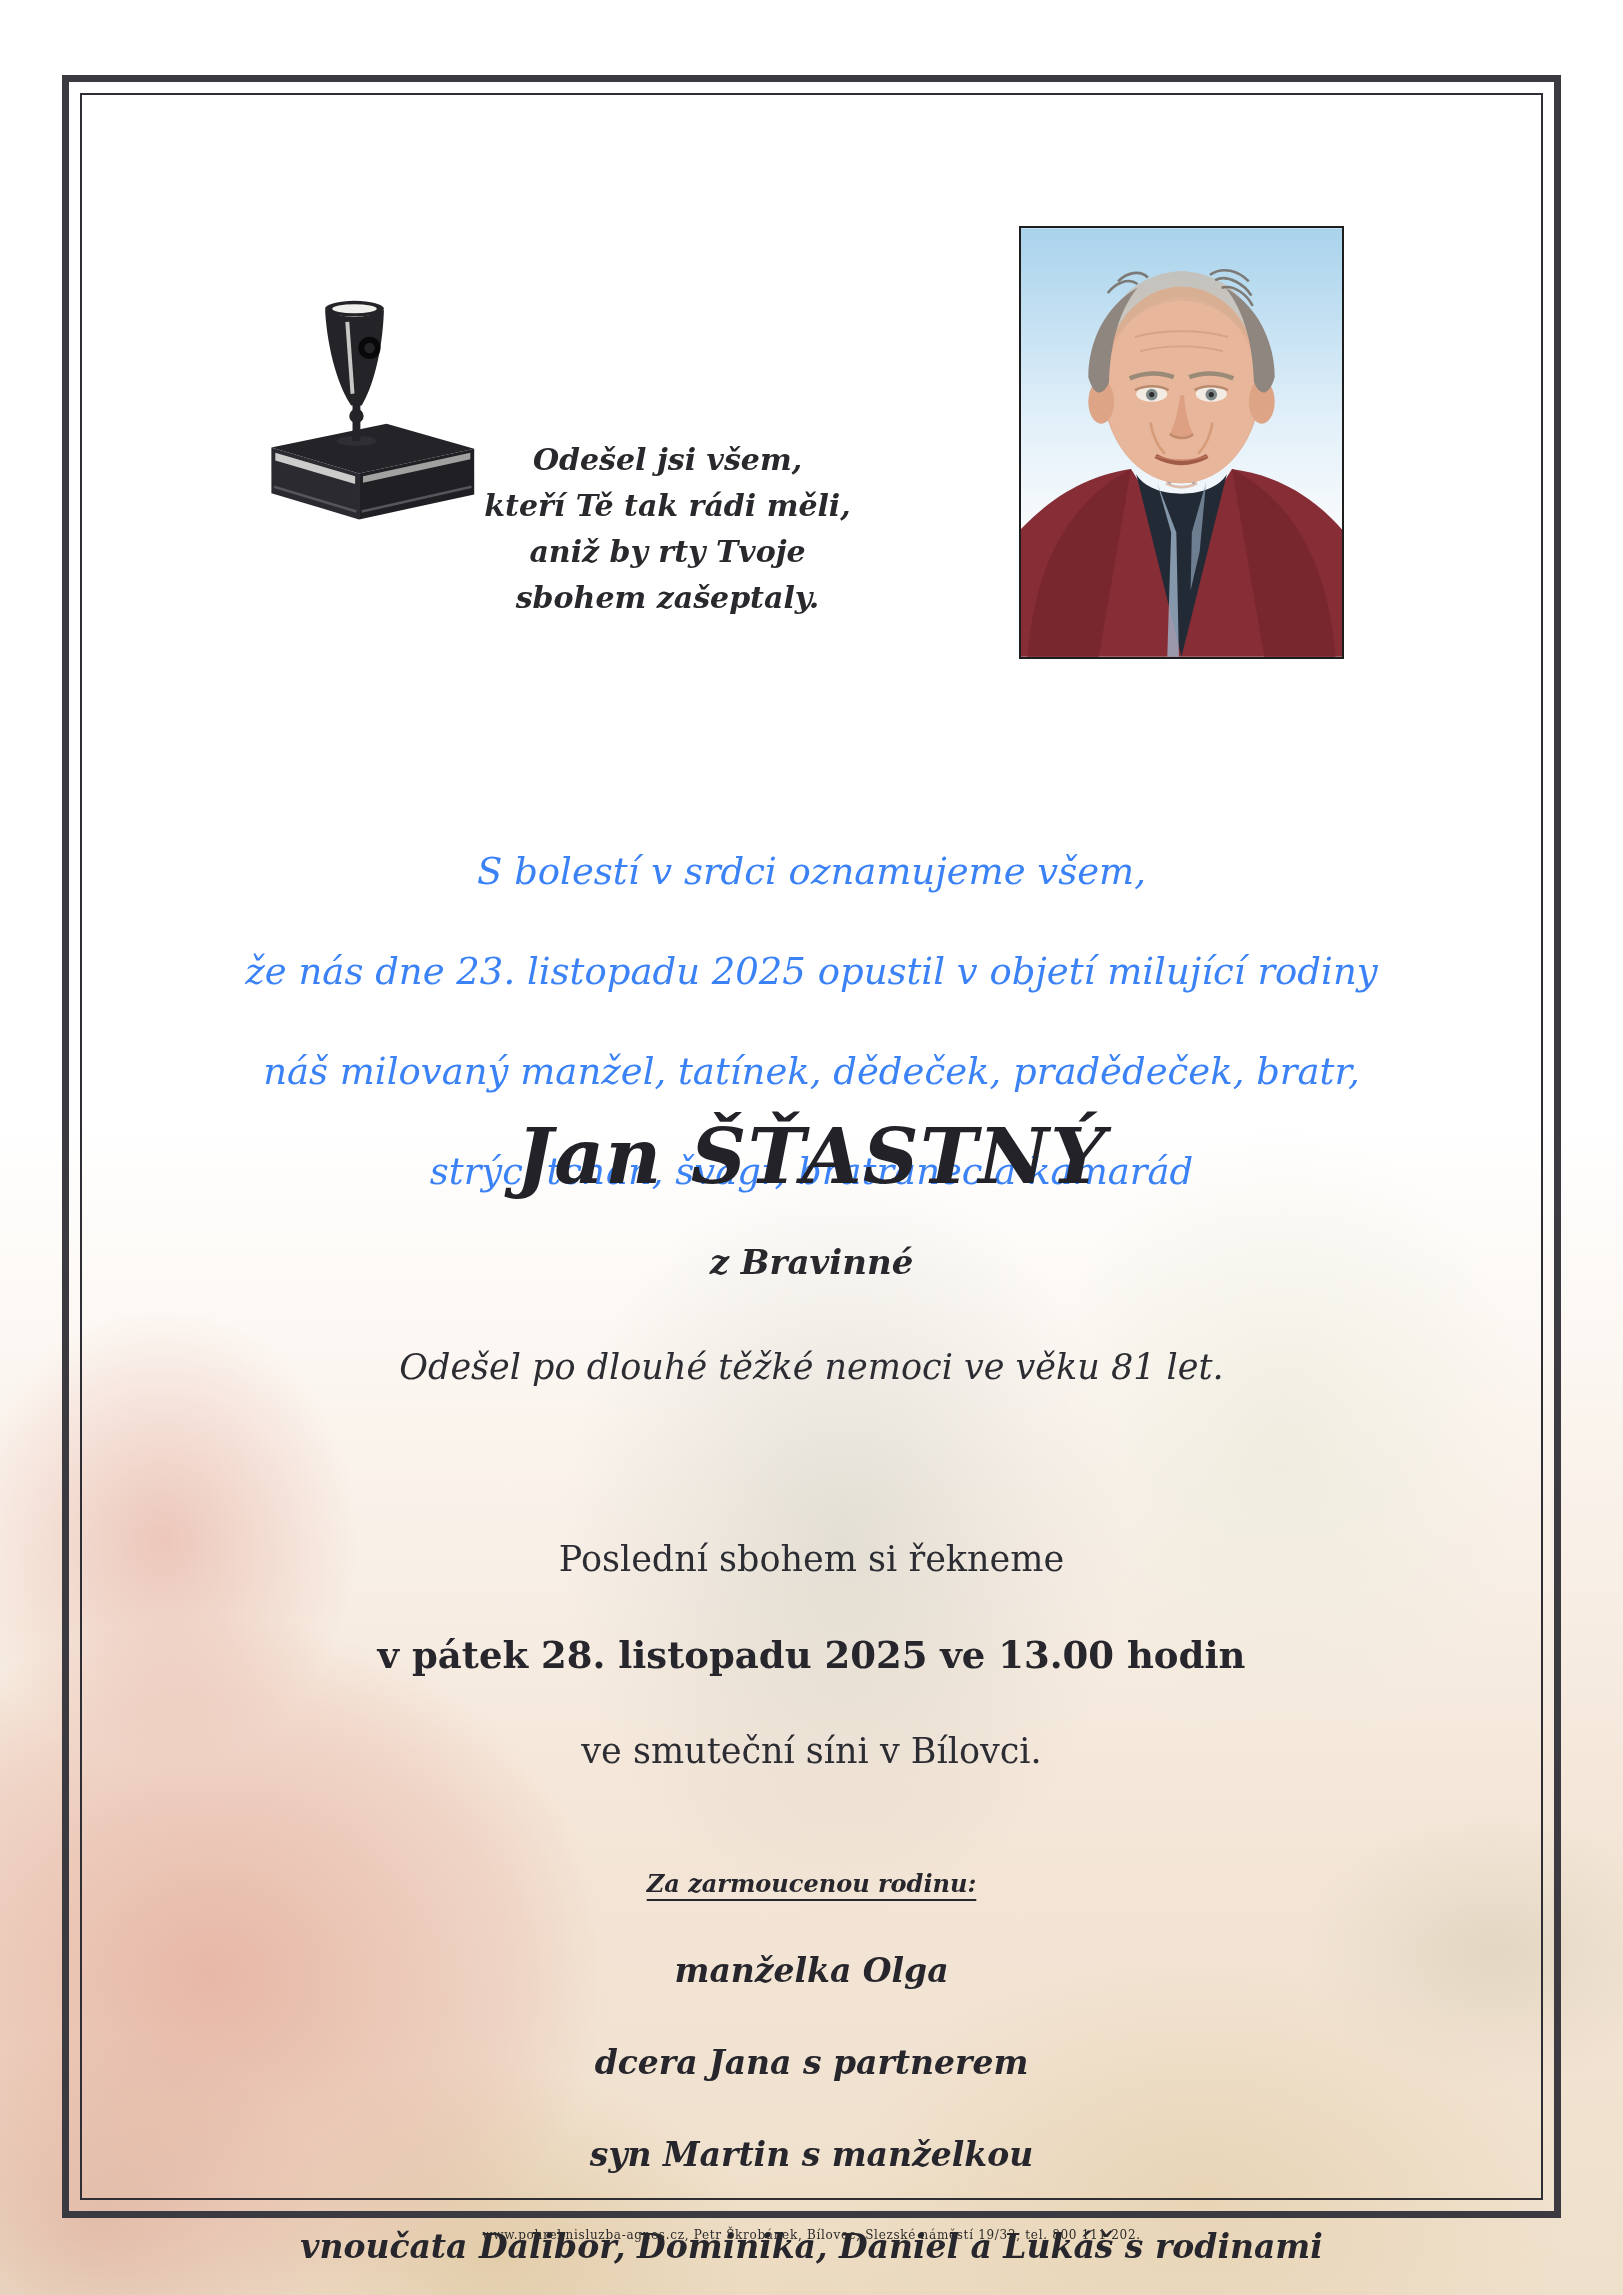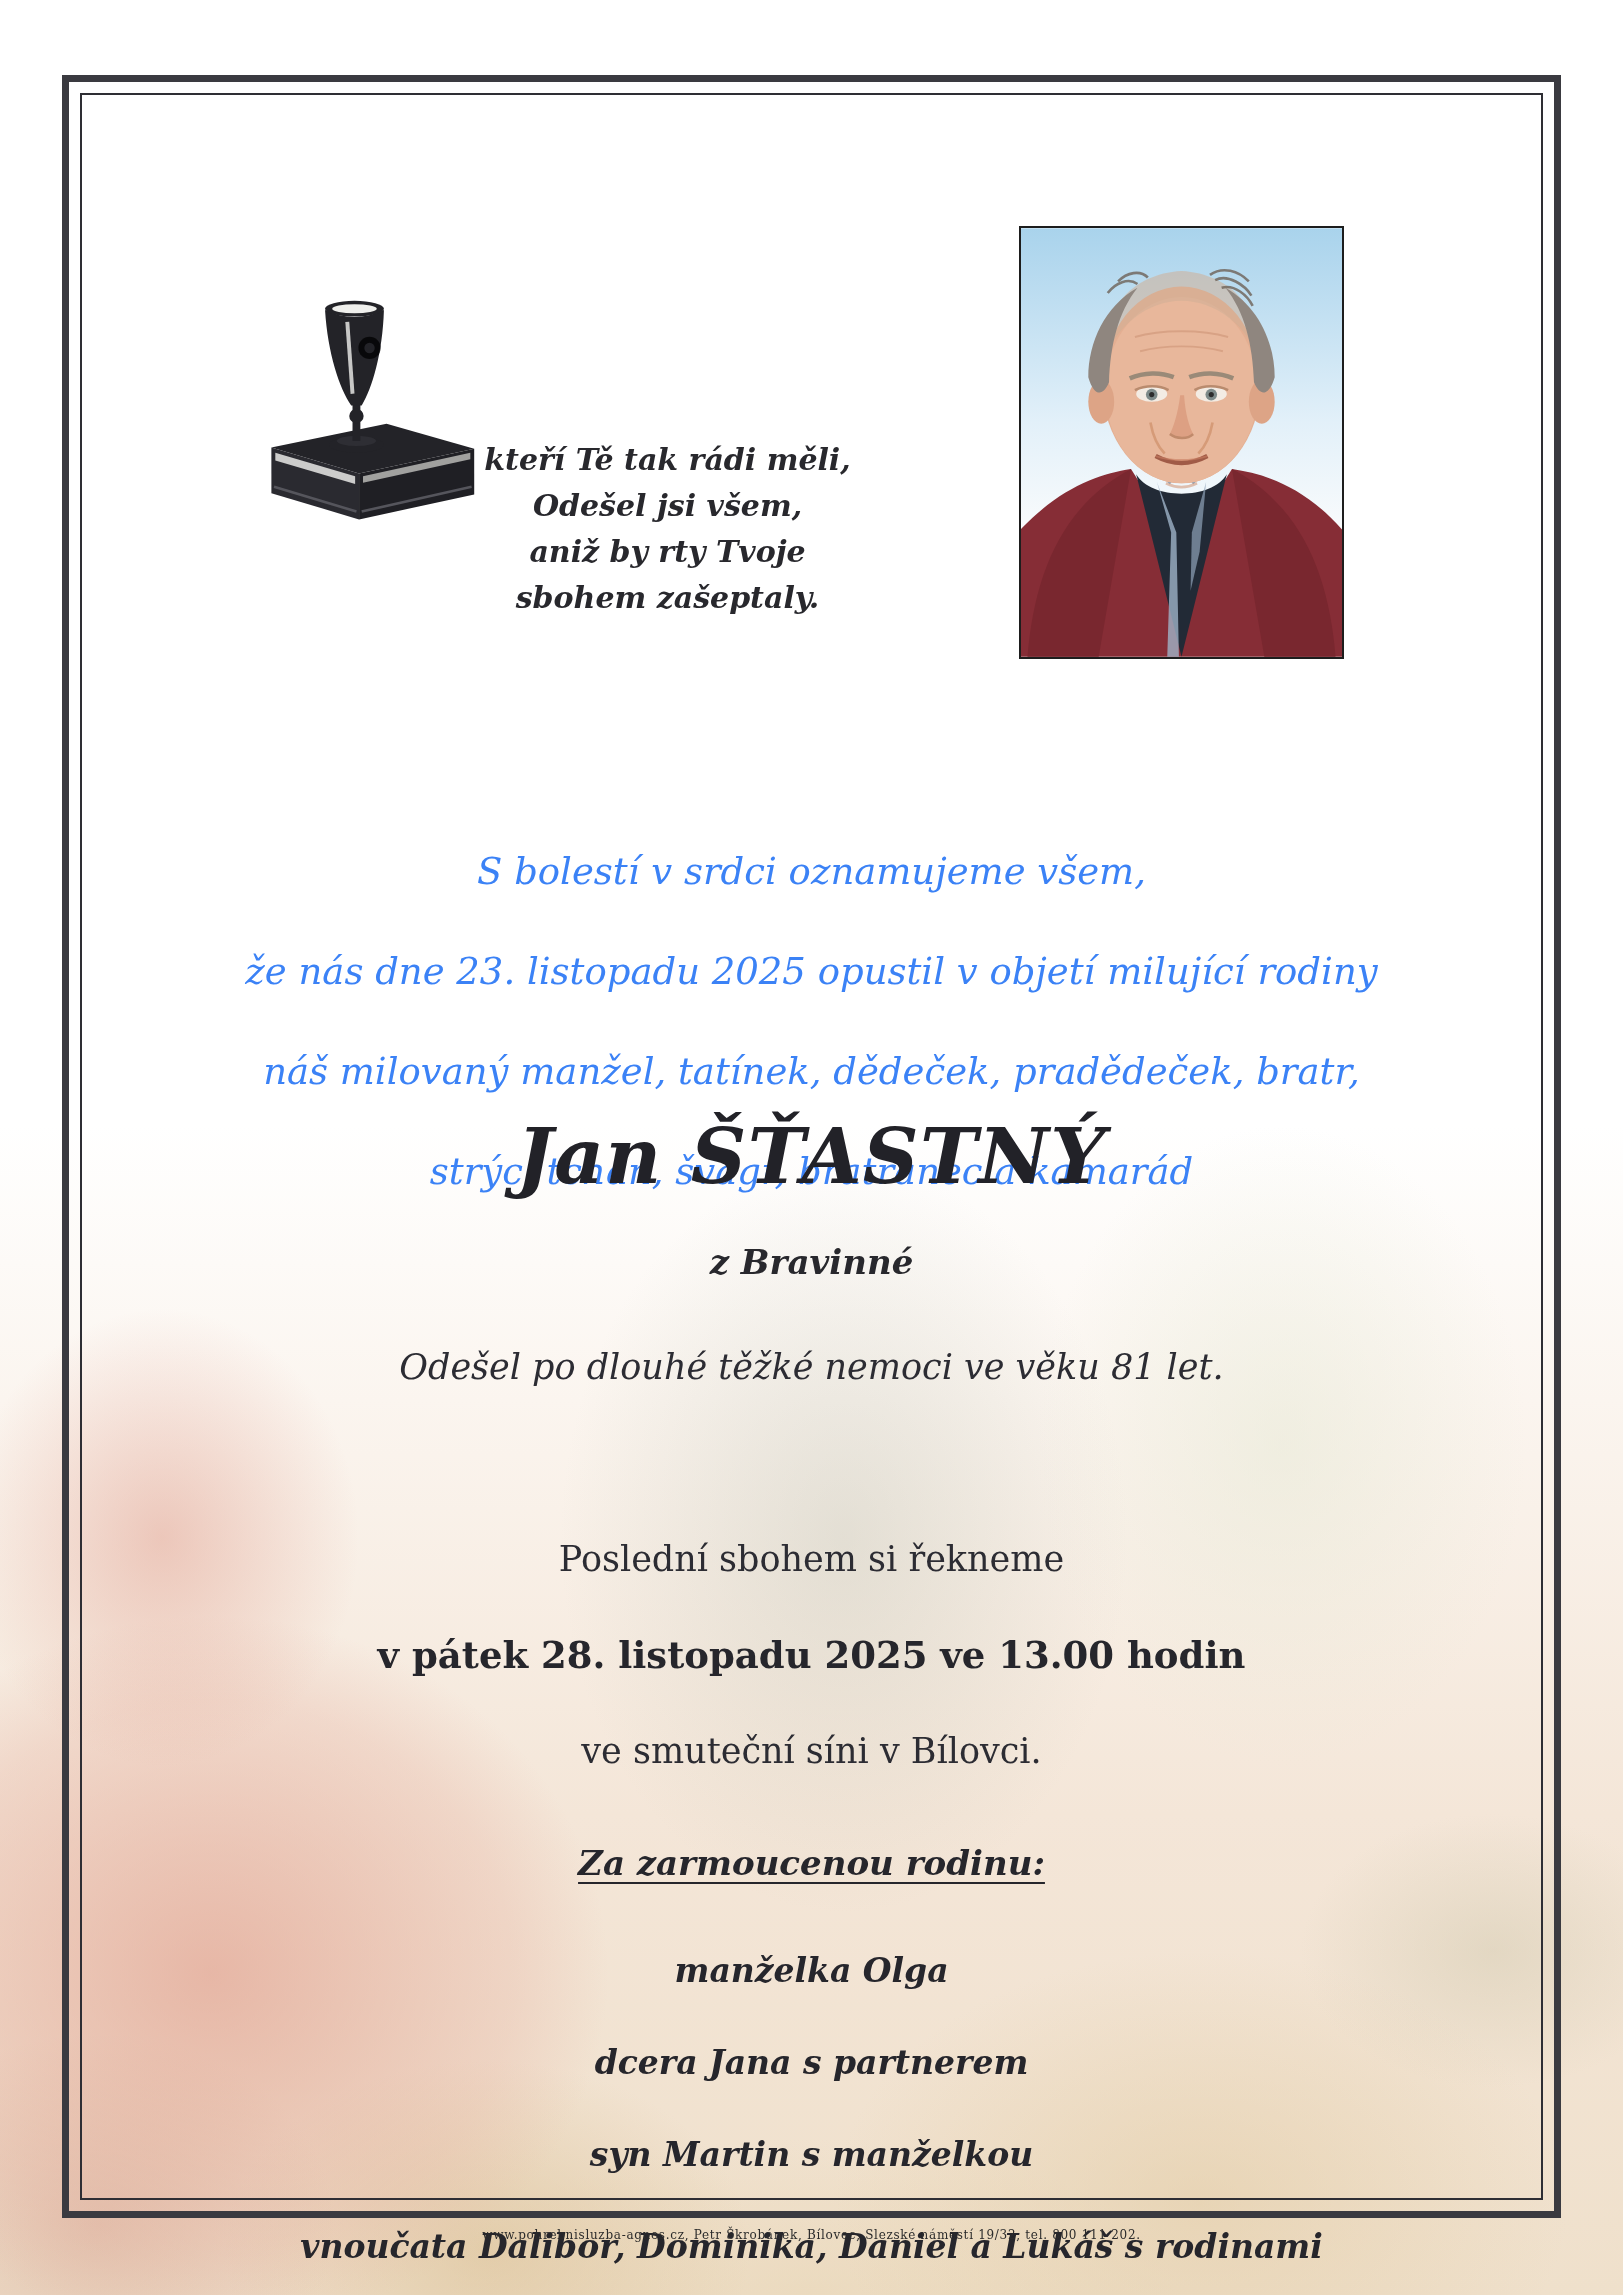--- a/index.html
+++ b/index.html
@@ -37,21 +37,21 @@
   .verse{position:absolute;left:419px;top:437px;width:497px;text-align:center;
          font-style:italic;font-weight:bold;font-size:30px;line-height:46px;color:#28282d;}
   .announcement{top:797px;font-style:italic;font-size:37px;line-height:50px;color:#3b82f6;}
   .pan{top:1033px;font-style:italic;font-size:31px;color:#2c2c33;}
   .name{top:1111px;font-style:italic;font-weight:bold;font-size:77px;letter-spacing:1.3px;color:#222228;}
   .origin{top:1242px;font-style:italic;font-weight:bold;font-size:34px;color:#28282d;}
   .death-note{top:1347px;font-style:italic;font-size:35px;color:#2c2c33;}
   .farewell{top:1487px;font-size:35px;line-height:48px;color:#2c2c33;}
   .farewell .strong{font-size:37px;font-weight:bold;color:#26262c;}
   .burial{top:1667px;font-style:italic;font-size:35px;line-height:48px;color:#2c2c33;}
-  .family-heading{top:1803px;font-style:italic;font-weight:bold;font-size:34px;color:#26262c;}
+  .family-heading{top:1840px;font-style:italic;font-weight:bold;font-size:24px;color:#26262c;}
   .family-heading span{text-decoration:underline;text-underline-offset:6.5px;text-decoration-thickness:2px;}
   .family{top:1902px;font-style:italic;font-weight:bold;font-size:33px;line-height:46px;color:#26262c;}
   .footer{top:2228px;font-size:12px;letter-spacing:0.7px;color:#2b2b2b;}
 
   .chalice{position:absolute;left:257px;top:276px;width:229px;height:250px;}
   .photo{position:absolute;left:1019px;top:226px;width:325px;height:433px;border:2px solid #1d1d1d;box-sizing:border-box;background:#fff;}
   .photo svg{display:block;width:100%;height:100%;}
 </style>
 </head>
 <body>
@@ -83,22 +83,22 @@
       <path d="M104,52 C108,118 126,172 144,198 L160,198 C176,172 192,118 194,52 C164,66 134,66 104,52 Z" fill="#232328"></path>
       <ellipse cx="149" cy="50" rx="45" ry="12" fill="#232328"></ellipse>
       <ellipse cx="149" cy="50" rx="34" ry="7" fill="#efefec"></ellipse>
       <path d="M138,70 L146,180" stroke="#f1f1ee" stroke-width="6" opacity="0.8"></path>
       <circle cx="172" cy="110" r="17" fill="#ececе9" opacity="0.75"></circle>
       <circle cx="172" cy="110" r="8" fill="#232328"></circle>
     </svg>
   </div>
 
   <div class="verse">
+    <div>Odešel jsi všem,</div>
     <div>kteří Tě tak rádi měli,</div>
-    <div>Odešel jsi všem,</div>
     <div>aniž by rty Tvoje</div>
     <div>sbohem zašeptaly.</div>
   </div>
 
   <div class="photo">
     <svg viewBox="0 0 496 662" xmlns="http://www.w3.org/2000/svg">
       <defs>
         <linearGradient id="sky" x1="0" y1="0" x2="0" y2="1">
           <stop offset="0" stop-color="#a9d3ec"></stop>
           <stop offset="0.45" stop-color="#e2f0f9"></stop>

